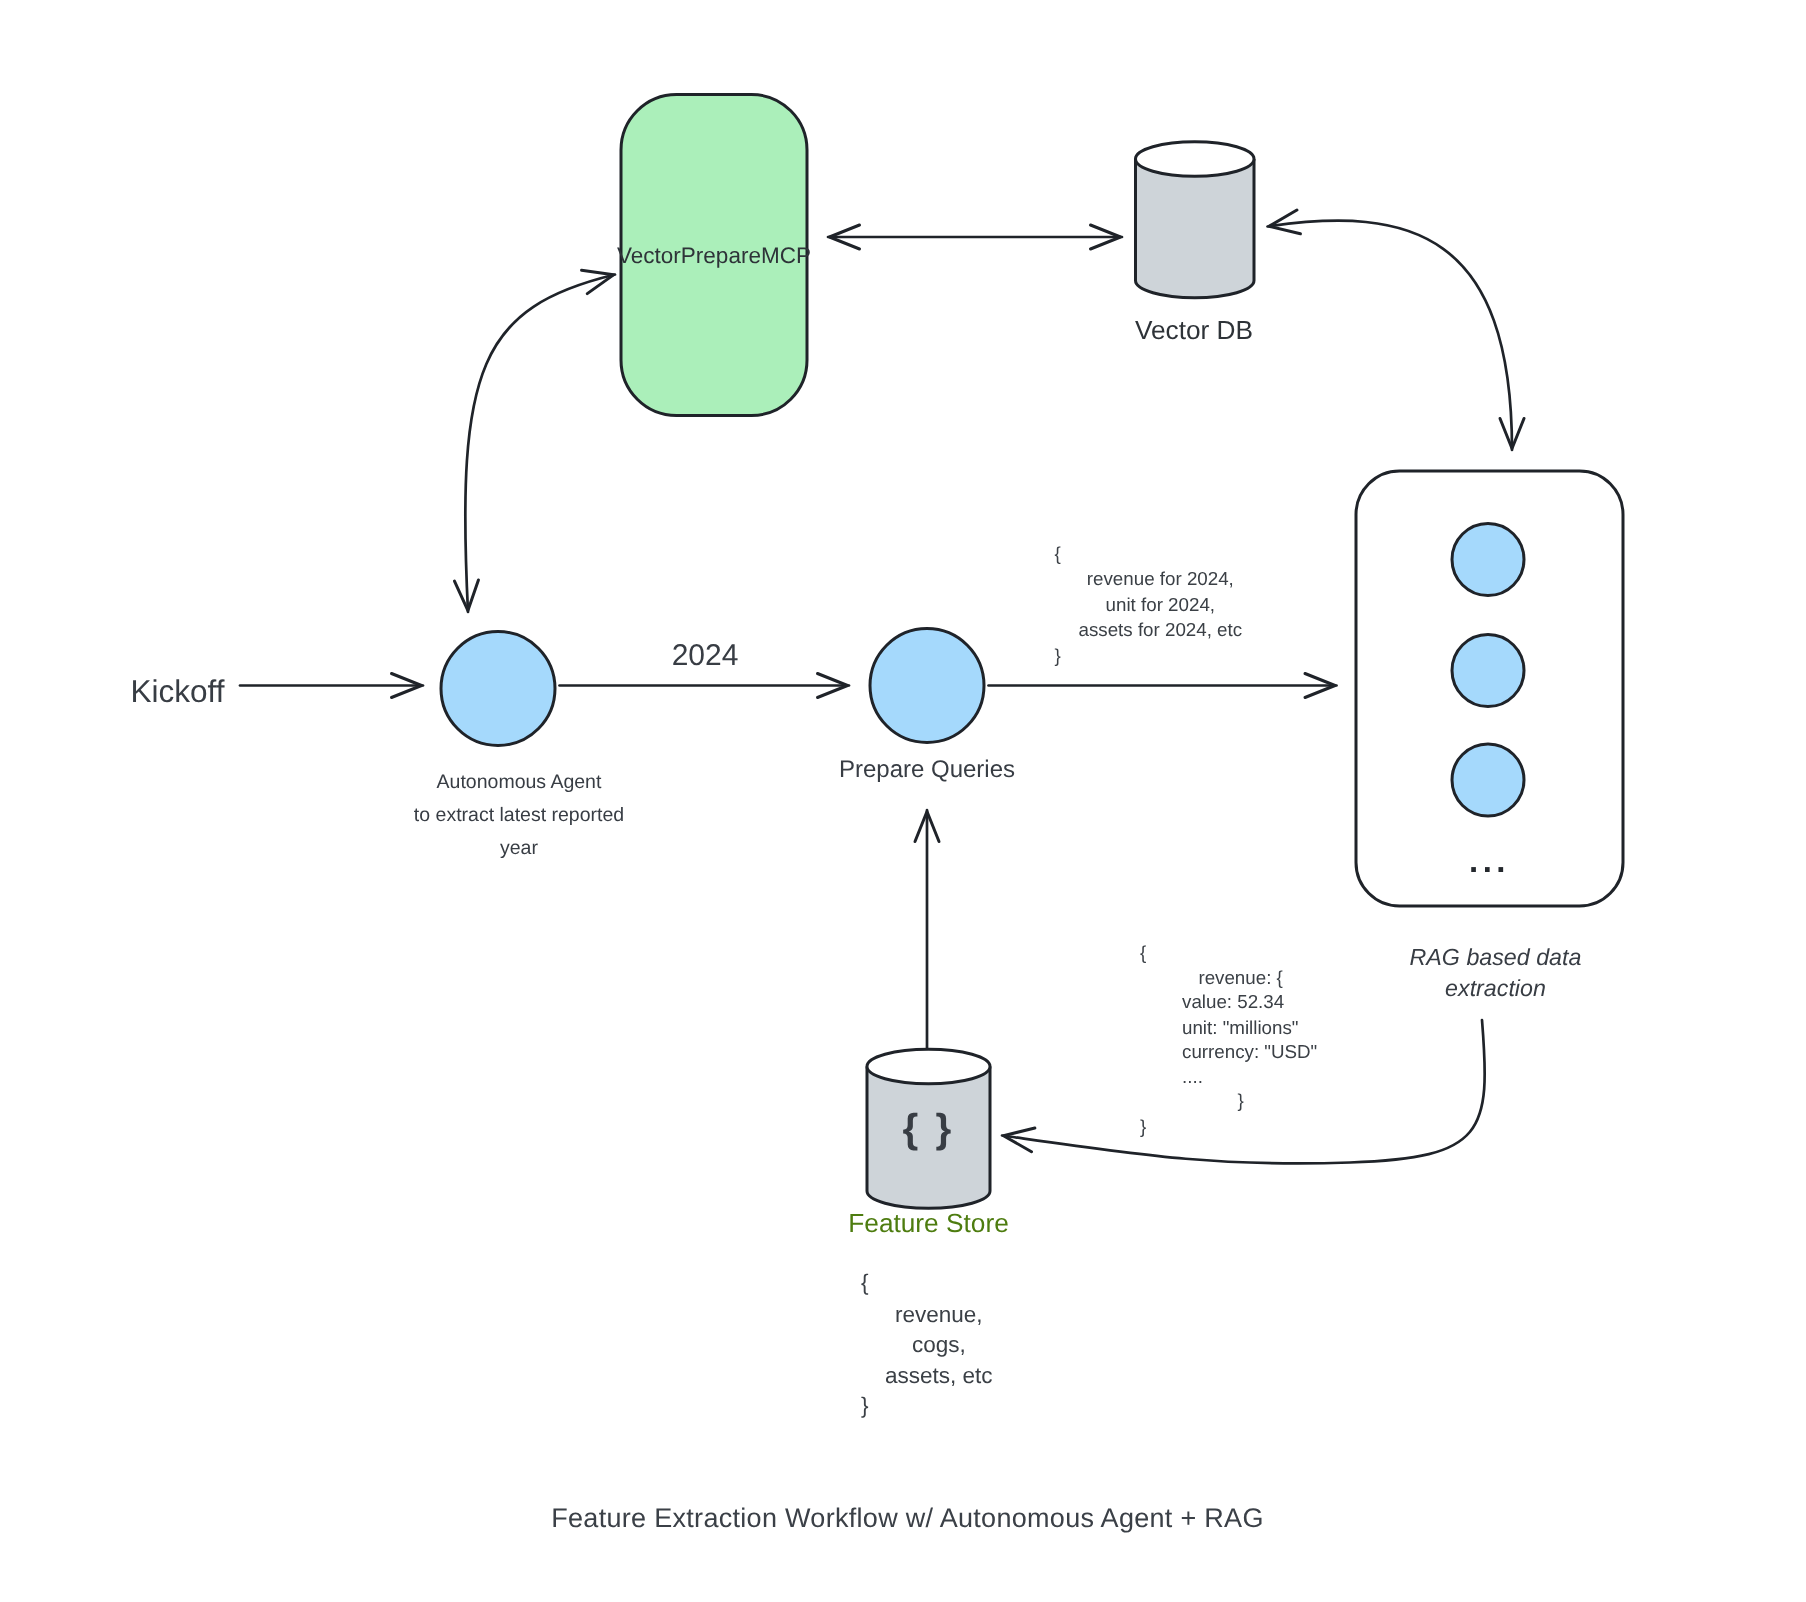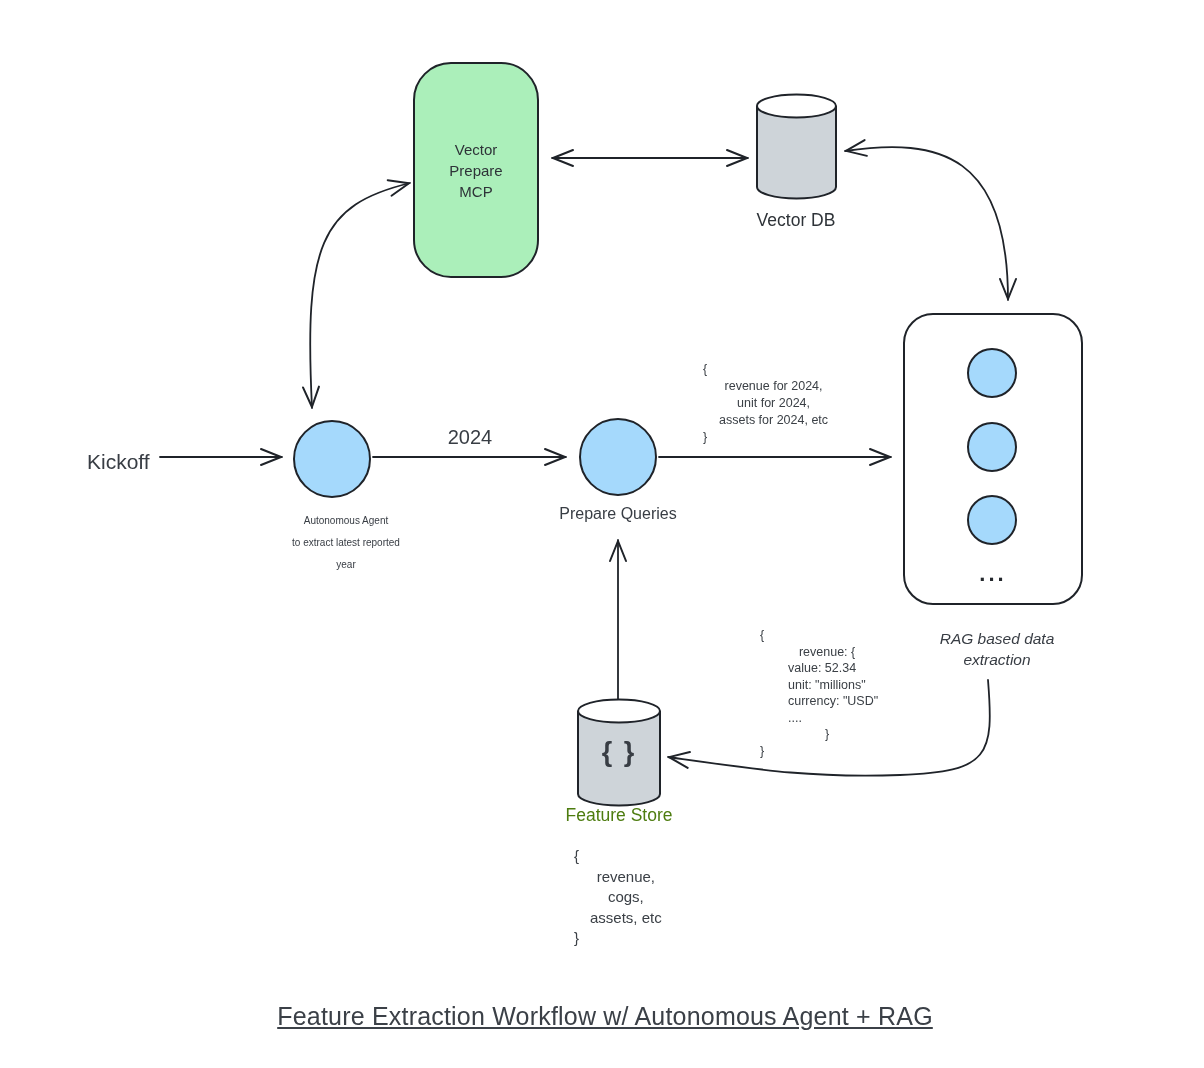--- a/index.html
+++ b/index.html
@@ -21,21 +21,21 @@
   }
   .canvas svg.wires { position: absolute; inset: 0; }
   .node, .lbl { position: absolute; }
 
   
   .mcp-box {
     left: 413px; top: 62px; width: 126px; height: 216px;
     background: var(--green);
     border: 2px solid var(--stroke);
     border-radius: 38px;
-    display: flex; flex-direction: column; align-items: center; justify-content: center;
+    display: flex; flex-direction: row; align-items: center; justify-content: center;
     font-size: 15px; line-height: 21px; color: #2e3338; text-align: center;
   }
   .circle-node {
     width: 78px; height: 78px; border-radius: 50%;
     background: var(--blue);
     border: 2px solid var(--stroke);
   }
   .agent-circle { left: 293px; top: 420px; }
   .pq-circle   { left: 579px; top: 418px; }
   .rag-box {
@@ -61,27 +61,27 @@
     left: 579px; top: 737px; width: 80px;
     text-align: center; font-size: 27px; font-weight: bold;
     color: #4a525a; letter-spacing: 2px;
   }
 
   
   .lbl { color: var(--text); white-space: nowrap; }
   .center { transform: translateX(-50%); text-align: center; }
   .kickoff    { left: 87px;  top: 450px; font-size: 21px; }
   .year       { left: 470px; top: 426px; font-size: 20px; }
-  .agent-lbl  { left: 346px; top: 510px; font-size: 10px; line-height: 22px; }
+  .agent-lbl  { left: 346px; top: 510px; font-size: 13px; line-height: 22px; }
   .pq-lbl     { left: 618px; top: 505px; font-size: 16px; }
   .vdb-lbl    { left: 796px; top: 210px; font-size: 17.5px; color: #2e3338; }
   .rag-lbl    { left: 997px; top: 628px; font-size: 15.5px; line-height: 21px; font-style: italic; }
   .fs-lbl     { left: 619px; top: 805px; font-size: 17.5px; color: #4d7c0f; }
   .title {
-    left: 605px; top: 1002px; font-size: 25px; color: #3b4047; letter-spacing: 0.2px; text-decoration: underline;
+    left: 605px; top: 1002px; font-size: 18px; color: #3b4047; letter-spacing: 0.2px;
   }
 
   
   .ann { position: absolute; color: #3b4046; }
   .ann .ln { white-space: pre; }
   .ann-queries { left: 703px; top: 361px; font-size: 12.5px; line-height: 17px; }
   .ann-featval { left: 760px; top: 627px; font-size: 12.5px; line-height: 16.5px; }
   .ann-featkeys { left: 574px; top: 846px; font-size: 15px; line-height: 20.5px; }
   .ind1 { padding-left: 16px; text-align: center; }
   .ind2 { padding-left: 28px; }

